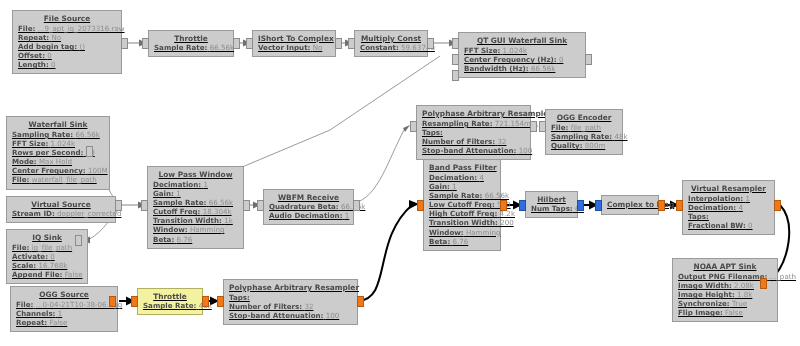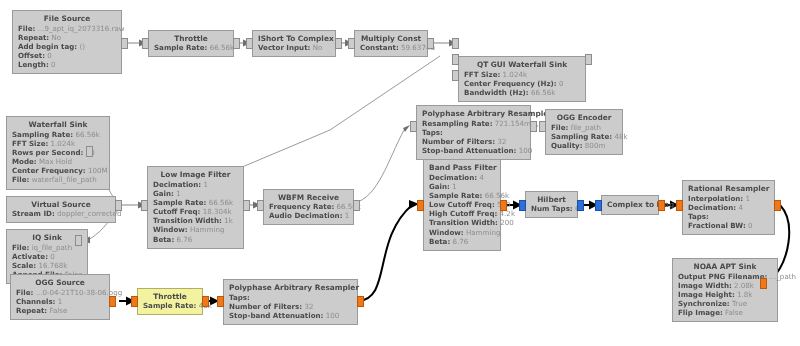--- a/index.html
+++ b/index.html
@@ -13,20 +13,21 @@
   #canvas{position:absolute;left:0;top:0;width:800px;height:346px;}
   svg.wires{position:absolute;left:0;top:0;width:800px;height:346px;pointer-events:none;}
 
   .block{
     position:absolute;
     box-sizing:border-box;
     background:#cccccc;
     border:1px solid #9a9a9a;
     padding:3px 5px 4px 5px;
     z-index:5;
+    text-decoration:underline;
   }
   .block.highlight{
     background:#f2f2a0;
     border:1px solid #b0b060;
   }
   .block .title{
     font-size:7.4px;
     font-weight:bold;
     color:#4a4a4a;
     text-align:center;
@@ -146,21 +147,21 @@
   <div class="port grey" style="left:348px;top:38px;"></div>
   <div class="block center-only" style="left:354px;top:30px;width:74px;">
     <div class="title">Multiply Const</div>
     <div class="row"><span class="k">Constant:</span> <span>59.6374u</span></div>
   </div>
   <div class="port grey" style="left:427px;top:38px;"></div>
 
   <div class="port grey" style="left:452px;top:38px;"></div>
   <div class="port grey" style="left:452px;top:54px;"></div>
   <div class="port grey" style="left:452px;top:70px;"></div>
-  <div class="block" style="left:458px;top:32px;width:128px;margin-top:24px;">
+  <div class="block" style="left:458px;top:32px;width:128px;">
     <div class="title">QT GUI Waterfall Sink</div>
     <div class="row"><span class="k">FFT Size:</span> <span>1.024k</span></div>
     <div class="row"><span class="k">Center Frequency (Hz):</span> <span>0</span></div>
     <div class="row"><span class="k">Bandwidth (Hz):</span> <span>66.56k</span></div>
   </div>
   <div class="port grey" style="left:585px;top:54px;"></div>
 
   <div class="block" style="left:6px;top:116px;width:104px;">
     <div class="title">Waterfall Sink</div>
     <div class="row"><span class="k">Sampling Rate:</span> <span>66.56k</span></div>
@@ -182,35 +183,35 @@
     <div class="title">IQ Sink</div>
     <div class="row"><span class="k">File:</span> <span>iq_file_path</span></div>
     <div class="row"><span class="k">Activate:</span> <span>0</span></div>
     <div class="row"><span class="k">Scale:</span> <span>16.768k</span></div>
     <div class="row"><span class="k">Append File:</span> <span>False</span></div>
   </div>
   <div class="port grey" style="left:75px;top:235px;"></div>
 
   <div class="port grey" style="left:141px;top:200px;"></div>
   <div class="block" style="left:147px;top:166px;width:97px;">
-    <div class="title">Low Image Filter</div>
+    <div class="title">Low Pass Window</div>
     <div class="row"><span class="k">Decimation:</span> <span>1</span></div>
     <div class="row"><span class="k">Gain:</span> <span>1</span></div>
     <div class="row"><span class="k">Sample Rate:</span> <span>66.56k</span></div>
     <div class="row"><span class="k">Cutoff Freq:</span> <span>18.304k</span></div>
     <div class="row"><span class="k">Transition Width:</span> <span>1k</span></div>
     <div class="row"><span class="k">Window:</span> <span>Hamming</span></div>
     <div class="row"><span class="k">Beta:</span> <span>6.76</span></div>
   </div>
   <div class="port grey" style="left:243px;top:200px;"></div>
 
   <div class="port grey" style="left:257px;top:200px;"></div>
   <div class="block center-only" style="left:263px;top:189px;width:91px;">
     <div class="title">WBFM Receive</div>
-    <div class="row"><span class="k">Frequency Rate:</span> <span>66.56k</span></div>
+    <div class="row"><span class="k">Quadrature Beta:</span> <span>66.56k</span></div>
     <div class="row"><span class="k">Audio Decimation:</span> <span>1</span></div>
   </div>
   <div class="port grey" style="left:353px;top:200px;"></div>
 
   <div class="port grey" style="left:410px;top:121px;"></div>
   <div class="block" style="left:416px;top:105px;width:115px;">
     <div class="title">Polyphase Arbitrary Resampler</div>
     <div class="row"><span class="k">Resampling Rate:</span> <span>721.154m</span></div>
     <div class="row"><span class="k">Taps:</span> <span></span></div>
     <div class="row"><span class="k">Number of Filters:</span> <span>32</span></div>
@@ -248,39 +249,39 @@
   <div class="port blue" style="left:577px;top:200px;"></div>
 
   <div class="port blue" style="left:595px;top:200px;"></div>
   <div class="block center-only" style="left:601px;top:195px;width:58px;padding-top:4px;padding-bottom:5px;">
     <div class="title">Complex to Mag</div>
   </div>
   <div class="port orange" style="left:658px;top:200px;"></div>
 
   <div class="port orange" style="left:676px;top:200px;"></div>
   <div class="block" style="left:682px;top:180px;width:93px;">
-    <div class="title">Rational Resampler</div>
+    <div class="title">Virtual Resampler</div>
     <div class="row"><span class="k">Interpolation:</span> <span>1</span></div>
     <div class="row"><span class="k">Decimation:</span> <span>4</span></div>
     <div class="row"><span class="k">Taps:</span> <span></span></div>
     <div class="row"><span class="k">Fractional BW:</span> <span>0</span></div>
   </div>
   <div class="port orange" style="left:774px;top:200px;"></div>
 
   <div class="block" style="left:672px;top:258px;width:106px;">
     <div class="title">NOAA APT Sink</div>
     <div class="row"><span class="k">Output PNG Filename:</span> <span>..._path</span></div>
     <div class="row"><span class="k">Image Width:</span> <span>2.08k</span></div>
     <div class="row"><span class="k">Image Height:</span> <span>1.8k</span></div>
     <div class="row"><span class="k">Synchronize:</span> <span>True</span></div>
     <div class="row"><span class="k">Flip Image:</span> <span>False</span></div>
   </div>
   <div class="port orange" style="left:760px;top:278px;"></div>
 
-  <div class="block" style="left:10px;top:274px;width:100px;">
+  <div class="block" style="left:10px;top:286px;width:108px;">
     <div class="title">OGG Source</div>
     <div class="row"><span class="k">File:</span> <span>...0-04-21T10-38-06.ogg</span></div>
     <div class="row"><span class="k">Channels:</span> <span>1</span></div>
     <div class="row"><span class="k">Repeat:</span> <span>False</span></div>
   </div>
   <div class="port orange" style="left:109px;top:296px;"></div>
 
   <div class="port orange" style="left:131px;top:296px;"></div>
   <div class="block center-only highlight" style="left:137px;top:288px;width:66px;">
     <div class="title">Throttle</div>

